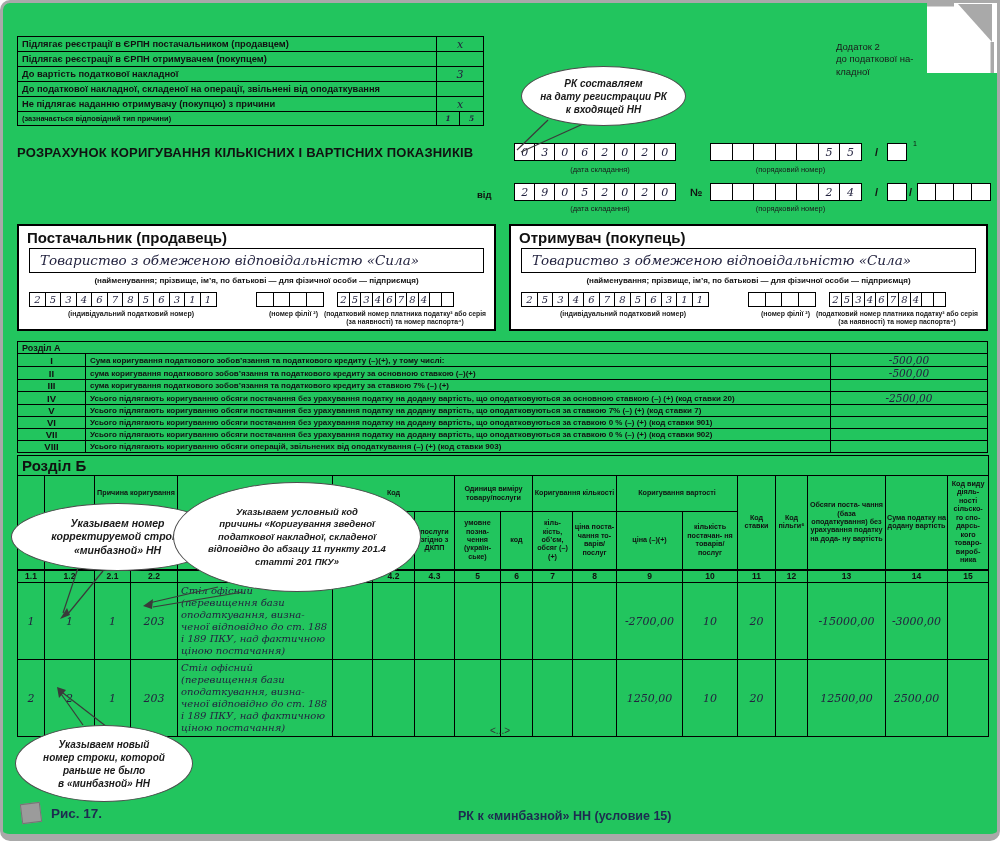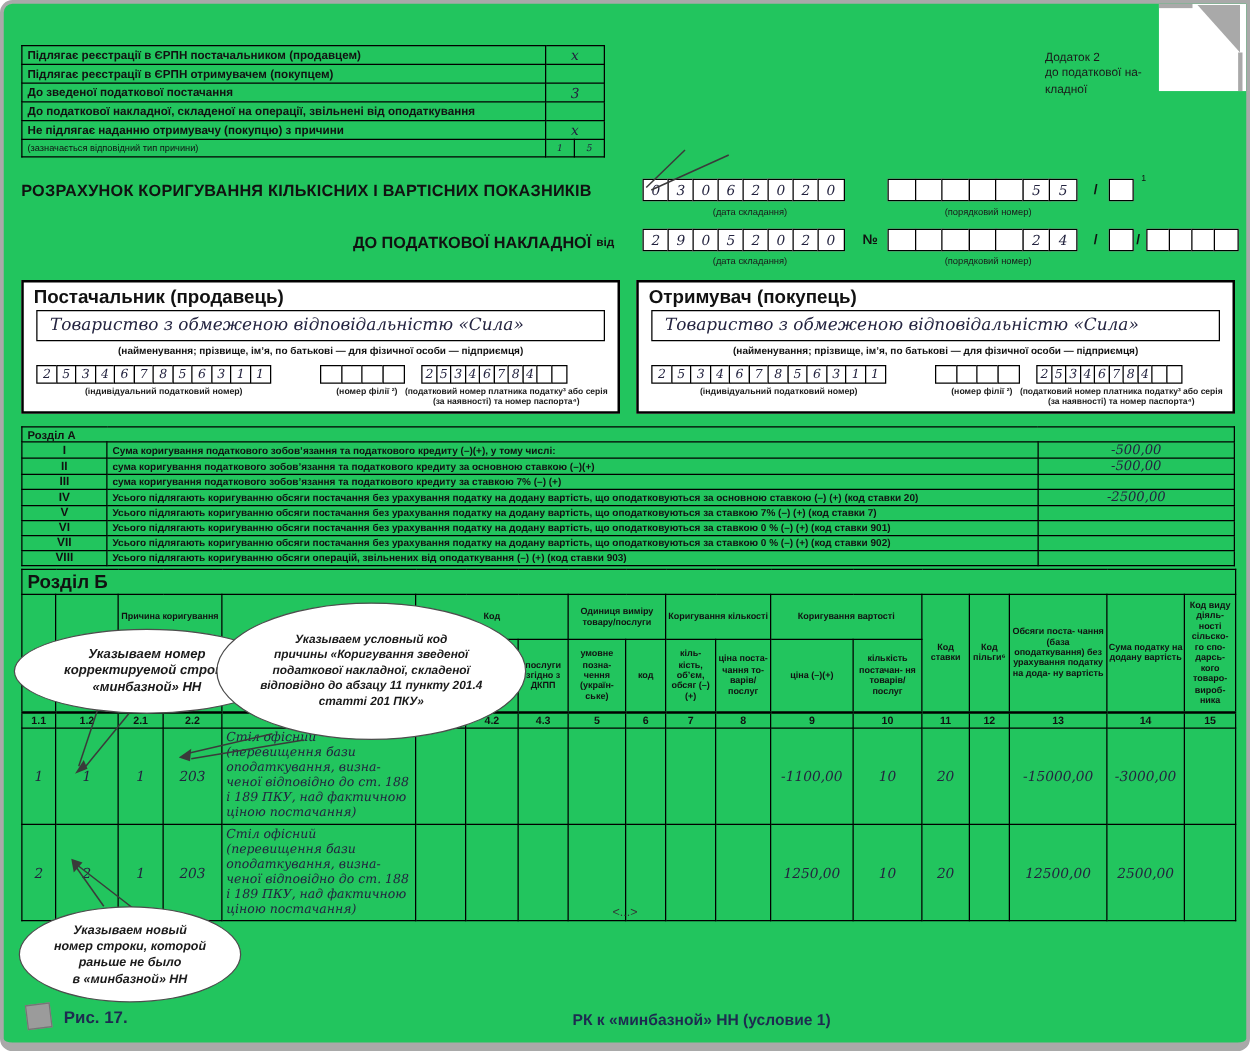--- a/index.html
+++ b/index.html
@@ -6,21 +6,21 @@
   body { margin: 0; background: #fff; font-family: "Liberation Sans", sans-serif; }
   .page { position: relative; width: 1000px; height: 841px; background: #22c55e;
           border: 3px solid #a9a9a9; border-bottom-width: 7px; border-radius: 10px;
           border-top-right-radius: 0; overflow: hidden; color: #111; }
   .abs { position: absolute; }
 
   
   .reg-table { position: absolute; left: 14px; top: 33px; width: 467px; border-collapse: collapse; table-layout: fixed; }
   .reg-table td { border: 1.6px solid #000; font-size: 9.3px; font-weight: bold; padding: 1px 4px; height: 15px; }
   .reg-table td.val { text-align: center; padding: 0; }
-  .reg-table tr.small td { font-weight: normal; font-size: 7.4px; height: 14px; margin-left: 40px; }
+  .reg-table tr.small td { font-weight: bold; font-size: 7.4px; height: 14px; margin-left: 40px; }
 
   .hand { font-family: "DejaVu Serif", serif; font-style: italic; color: #23233f; }
   .reg-table td.val { font-family: "DejaVu Serif", serif; font-style: italic; color: #23233f; font-size: 11px; font-weight: normal; }
 
   
   .appendix { left: 833px; top: 38px; width: 140px; font-size: 9.5px; line-height: 1.3; color: #1a1a1a; }
 
   
   .title1 { left: 14px; top: 142px; font-size: 13px; font-weight: bold; letter-spacing: .2px; }
   .title2 { left: 200px; top: 183px; width: 270px; text-align: right; font-size: 13px; font-weight: bold; }
@@ -130,21 +130,21 @@
     <tbody>
         <tr>
       <td>Підлягає реєстрації в ЄРПН постачальником (продавцем)</td>
       <td class="val" colspan="2">х</td>
         </tr>
     <tr>
       <td>Підлягає реєстрації в ЄРПН отримувачем (покупцем)</td>
       <td class="val" colspan="2"></td>
         </tr>
     <tr>
-      <td>До зведеної податкової постачання</td>
+      <td>До вартість податкової накладної</td>
       <td class="val" colspan="2">3</td>
         </tr>
     <tr>
       <td>До податкової накладної, складеної на операції, звільнені від оподаткування</td>
       <td class="val" colspan="2"></td>
         </tr>
     <tr>
       <td>Не підлягає наданню отримувачу (покупцю) з причини</td>
       <td class="val" colspan="2">х</td>
         </tr>
@@ -156,21 +156,20 @@
   </tbody>
     </table>
 
   <div class="abs appendix">
     <div>Додаток 2</div>
     <div>до податкової на-</div>
     <div>кладної</div>
   </div>
 
   <div class="abs title1">РОЗРАХУНОК КОРИГУВАННЯ КІЛЬКІСНИХ І ВАРТІСНИХ ПОКАЗНИКІВ</div>
-  <div class="abs title2">ДО ПОДАТКОВОЇ НАКЛАДНОЇ</div>
   <div class="abs vid">від</div>
   <div class="abs no-sign">№</div>
 
   <div class="cells cg-date" style="left:511px;top:140px">
       <span class="cell">0</span>
       <span class="cell">3</span>
       <span class="cell">0</span>
       <span class="cell">6</span>
       <span class="cell">2</span>
       <span class="cell">0</span>
@@ -443,21 +442,21 @@
           <td class="cell">1</td>
           <td class="cell">203</td>
           <td class="cell">Стіл офісний (перевищення бази оподаткування, визна­ченої відповідно до ст. 188 і 189 ПКУ, над фактичною ціною постачання)</td>
           <td class="cell"></td>
           <td class="cell"></td>
           <td class="cell"></td>
           <td class="cell"></td>
           <td class="cell"></td>
           <td class="cell"></td>
           <td class="cell"></td>
-          <td class="cell">-1100,00</td>
+          <td class="cell">-2700,00</td>
           <td class="cell">10</td>
           <td class="cell">20</td>
           <td class="cell"></td>
           <td class="cell">-15000,00</td>
           <td class="cell">-3000,00</td>
           <td class="cell"></td>
         </tr>
     <tr class="b-row">
           <td class="cell">2</td>
           <td class="cell">2</td>
@@ -477,30 +476,33 @@
           <td class="cell"></td>
           <td class="cell">12500,00</td>
           <td class="cell">2500,00</td>
           <td class="cell"></td>
         </tr>
   </tbody>
     </table>
 
   <div class="abs ellipsis">&lt;...&gt;</div>
 
+  <div class="bubble bubble-a">РК составляем
+на дату регистрации РК
+к входящей НН</div>
   <div class="bubble bubble-b">Указываем номер
 корректируемой строки
 «минбазной» НН</div>
   <div class="bubble bubble-c">Указываем условный код
 причины «Коригування зведеної
 податкової накладної, складеної
 відповідно до абзацу 11 пункту 201.4
 статті 201 ПКУ»</div>
   <div class="bubble bubble-d">Указываем новый
 номер строки, которой
 раньше не было
 в «минбазной» НН</div>
 
   <div class="abs fig-icon"></div>
   <div class="abs fig-label">Рис. 17.</div>
-  <div class="abs fig-caption">РК к «минбазной» НН (условие 1)</div>
+  <div class="abs fig-caption">РК к «минбазной» НН (условие 15)</div>
 
 </div>
 
 </body></html>

